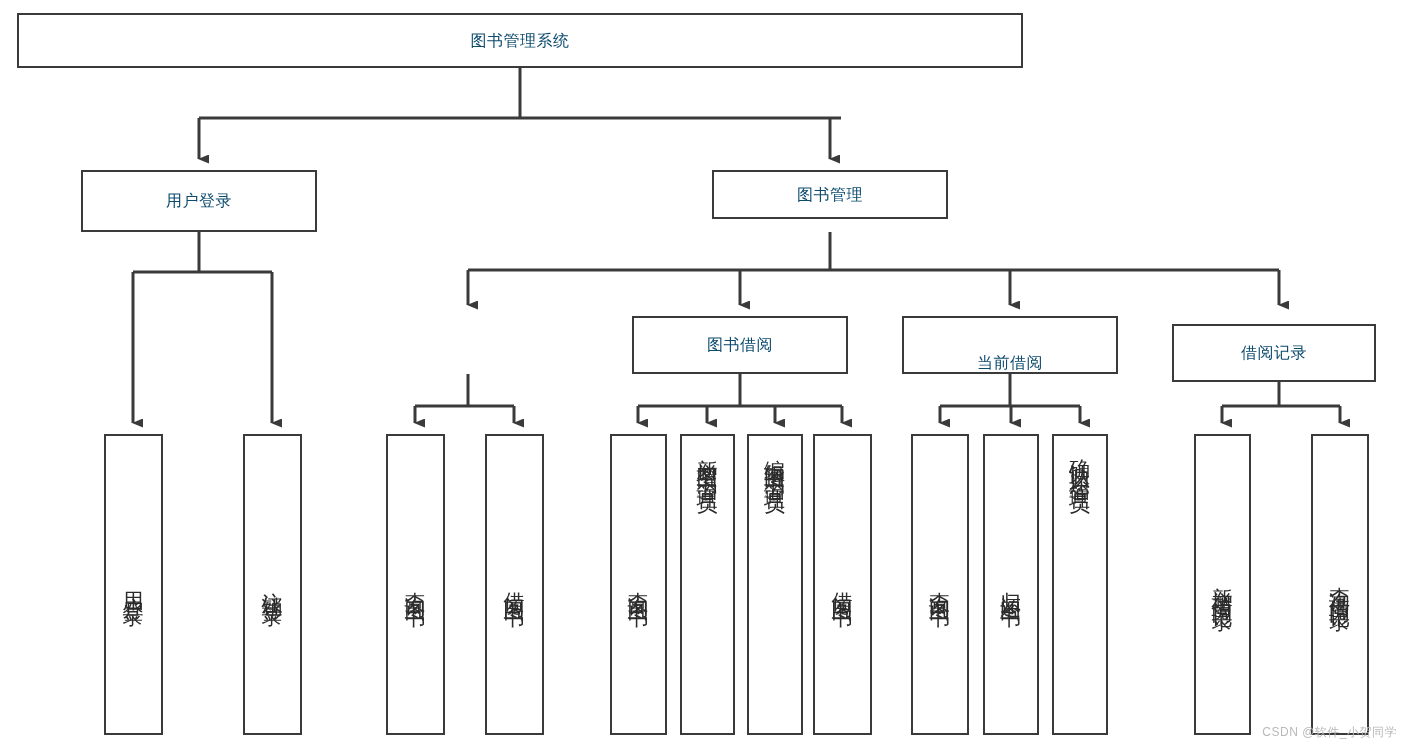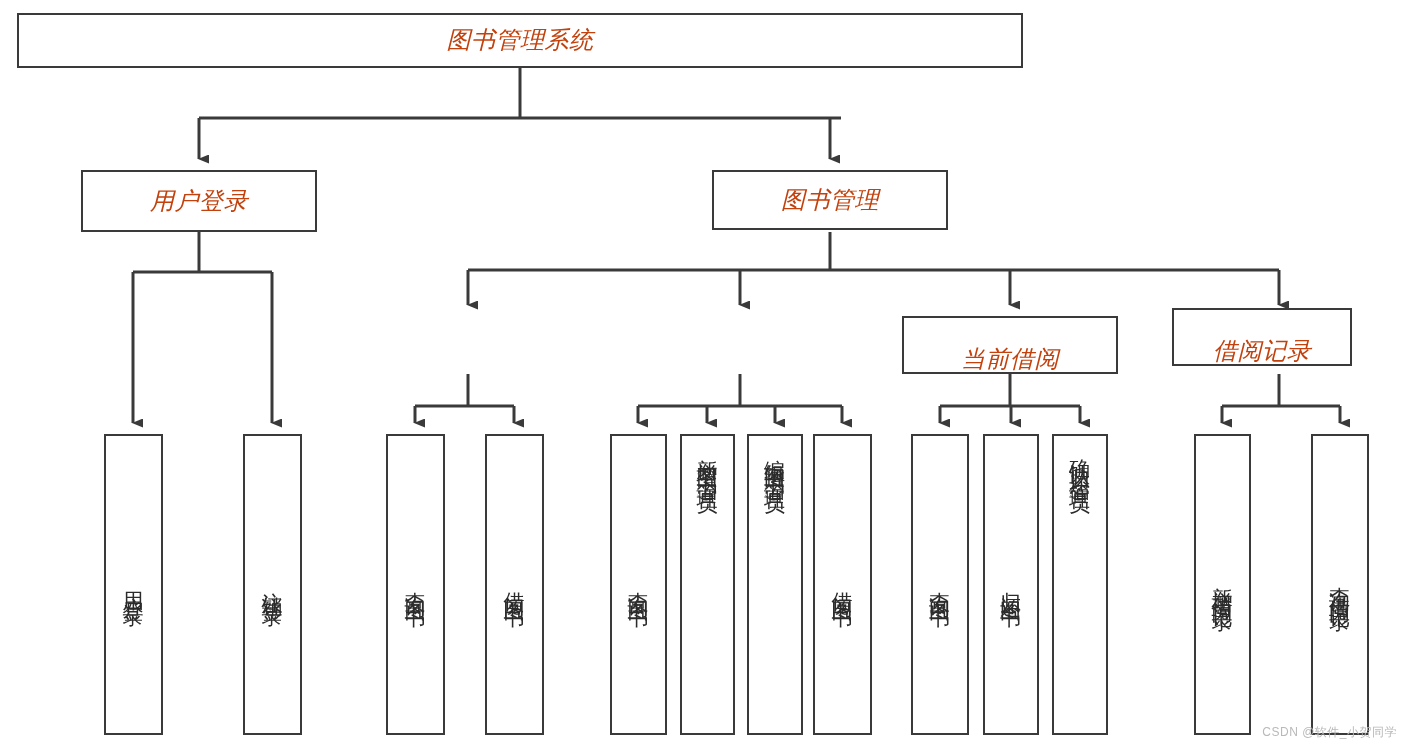--- a/index.html
+++ b/index.html
@@ -29,26 +29,25 @@
   .node-box {
     position: absolute;
     box-sizing: border-box;
     border: 2px solid #3a3a3a;
     background: #ffffff;
     display: flex;
     align-items: center;
     justify-content: center;
   }
   .node-label-h {
-    font-size: 24px;
-    color: #c2410c;
+    font-size: 16px;
+    color: #0c4a6e;
     line-height: 1.1;
     letter-spacing: 0.5px;
     white-space: nowrap;
-    font-style: italic;
   }
   .node-label-v {
     font-size: 21px;
     color: #2b2b2b;
     writing-mode: vertical-rl;
     text-orientation: upright;
     letter-spacing: 5px;
     line-height: 1.0;
     white-space: nowrap;
     -webkit-writing-mode: vertical-rl;
@@ -127,28 +126,31 @@
     </g>
   </svg>
 
   <div class="node-box" id="node-root" style="left: 17px; top: 13px; width: 1006px; height: 55px;">
     <span class="node-label-h">图书管理系统</span>
   </div>
 
   <div class="node-box" id="node-l2-0" style="left: 81px; top: 170px; width: 236px; height: 62px;">
     <span class="node-label-h">用户登录</span>
   </div>
-  <div class="node-box" id="node-l2-1" style="left: 712px; top: 170px; width: 236px; height: 60px;">
+  <div class="node-box" id="node-l2-1" style="left: 712px; top: 170px; width: 236px; height: 49px;">
     <span class="node-label-h">图书管理</span>
   </div>
 
+  <div class="node-box" id="node-l3-1" style="left: 632px; top: 316px; width: 216px; height: 58px;">
+    <span class="node-label-h">图书借阅</span>
+  </div>
   <div class="node-box" id="node-l3-2" style="left: 902px; top: 316px; width: 216px; height: 58px; align-items: flex-end;">
     <span class="node-label-h">当前借阅</span>
   </div>
-  <div class="node-box" id="node-l3-3" style="left: 1172px; top: 308px; width: 180px; height: 58px; align-items: flex-end;">
+  <div class="node-box" id="node-l3-3" style="left: 1172px; top: 324px; width: 204px; height: 58px;">
     <span class="node-label-h">借阅记录</span>
   </div>
 
   <div class="node-box leaf-box center-v" id="leaf-0" style="left: 104px; top: 434px; width: 59px; height: 301px;">
     <span class="node-label-v">用户登录</span>
   </div>
   <div class="node-box leaf-box center-v" id="leaf-1" style="left: 243px; top: 434px; width: 59px; height: 301px;">
     <span class="node-label-v">注销登录</span>
   </div>
   <div class="node-box leaf-box center-v" id="leaf-2" style="left: 386px; top: 434px; width: 59px; height: 301px;">

